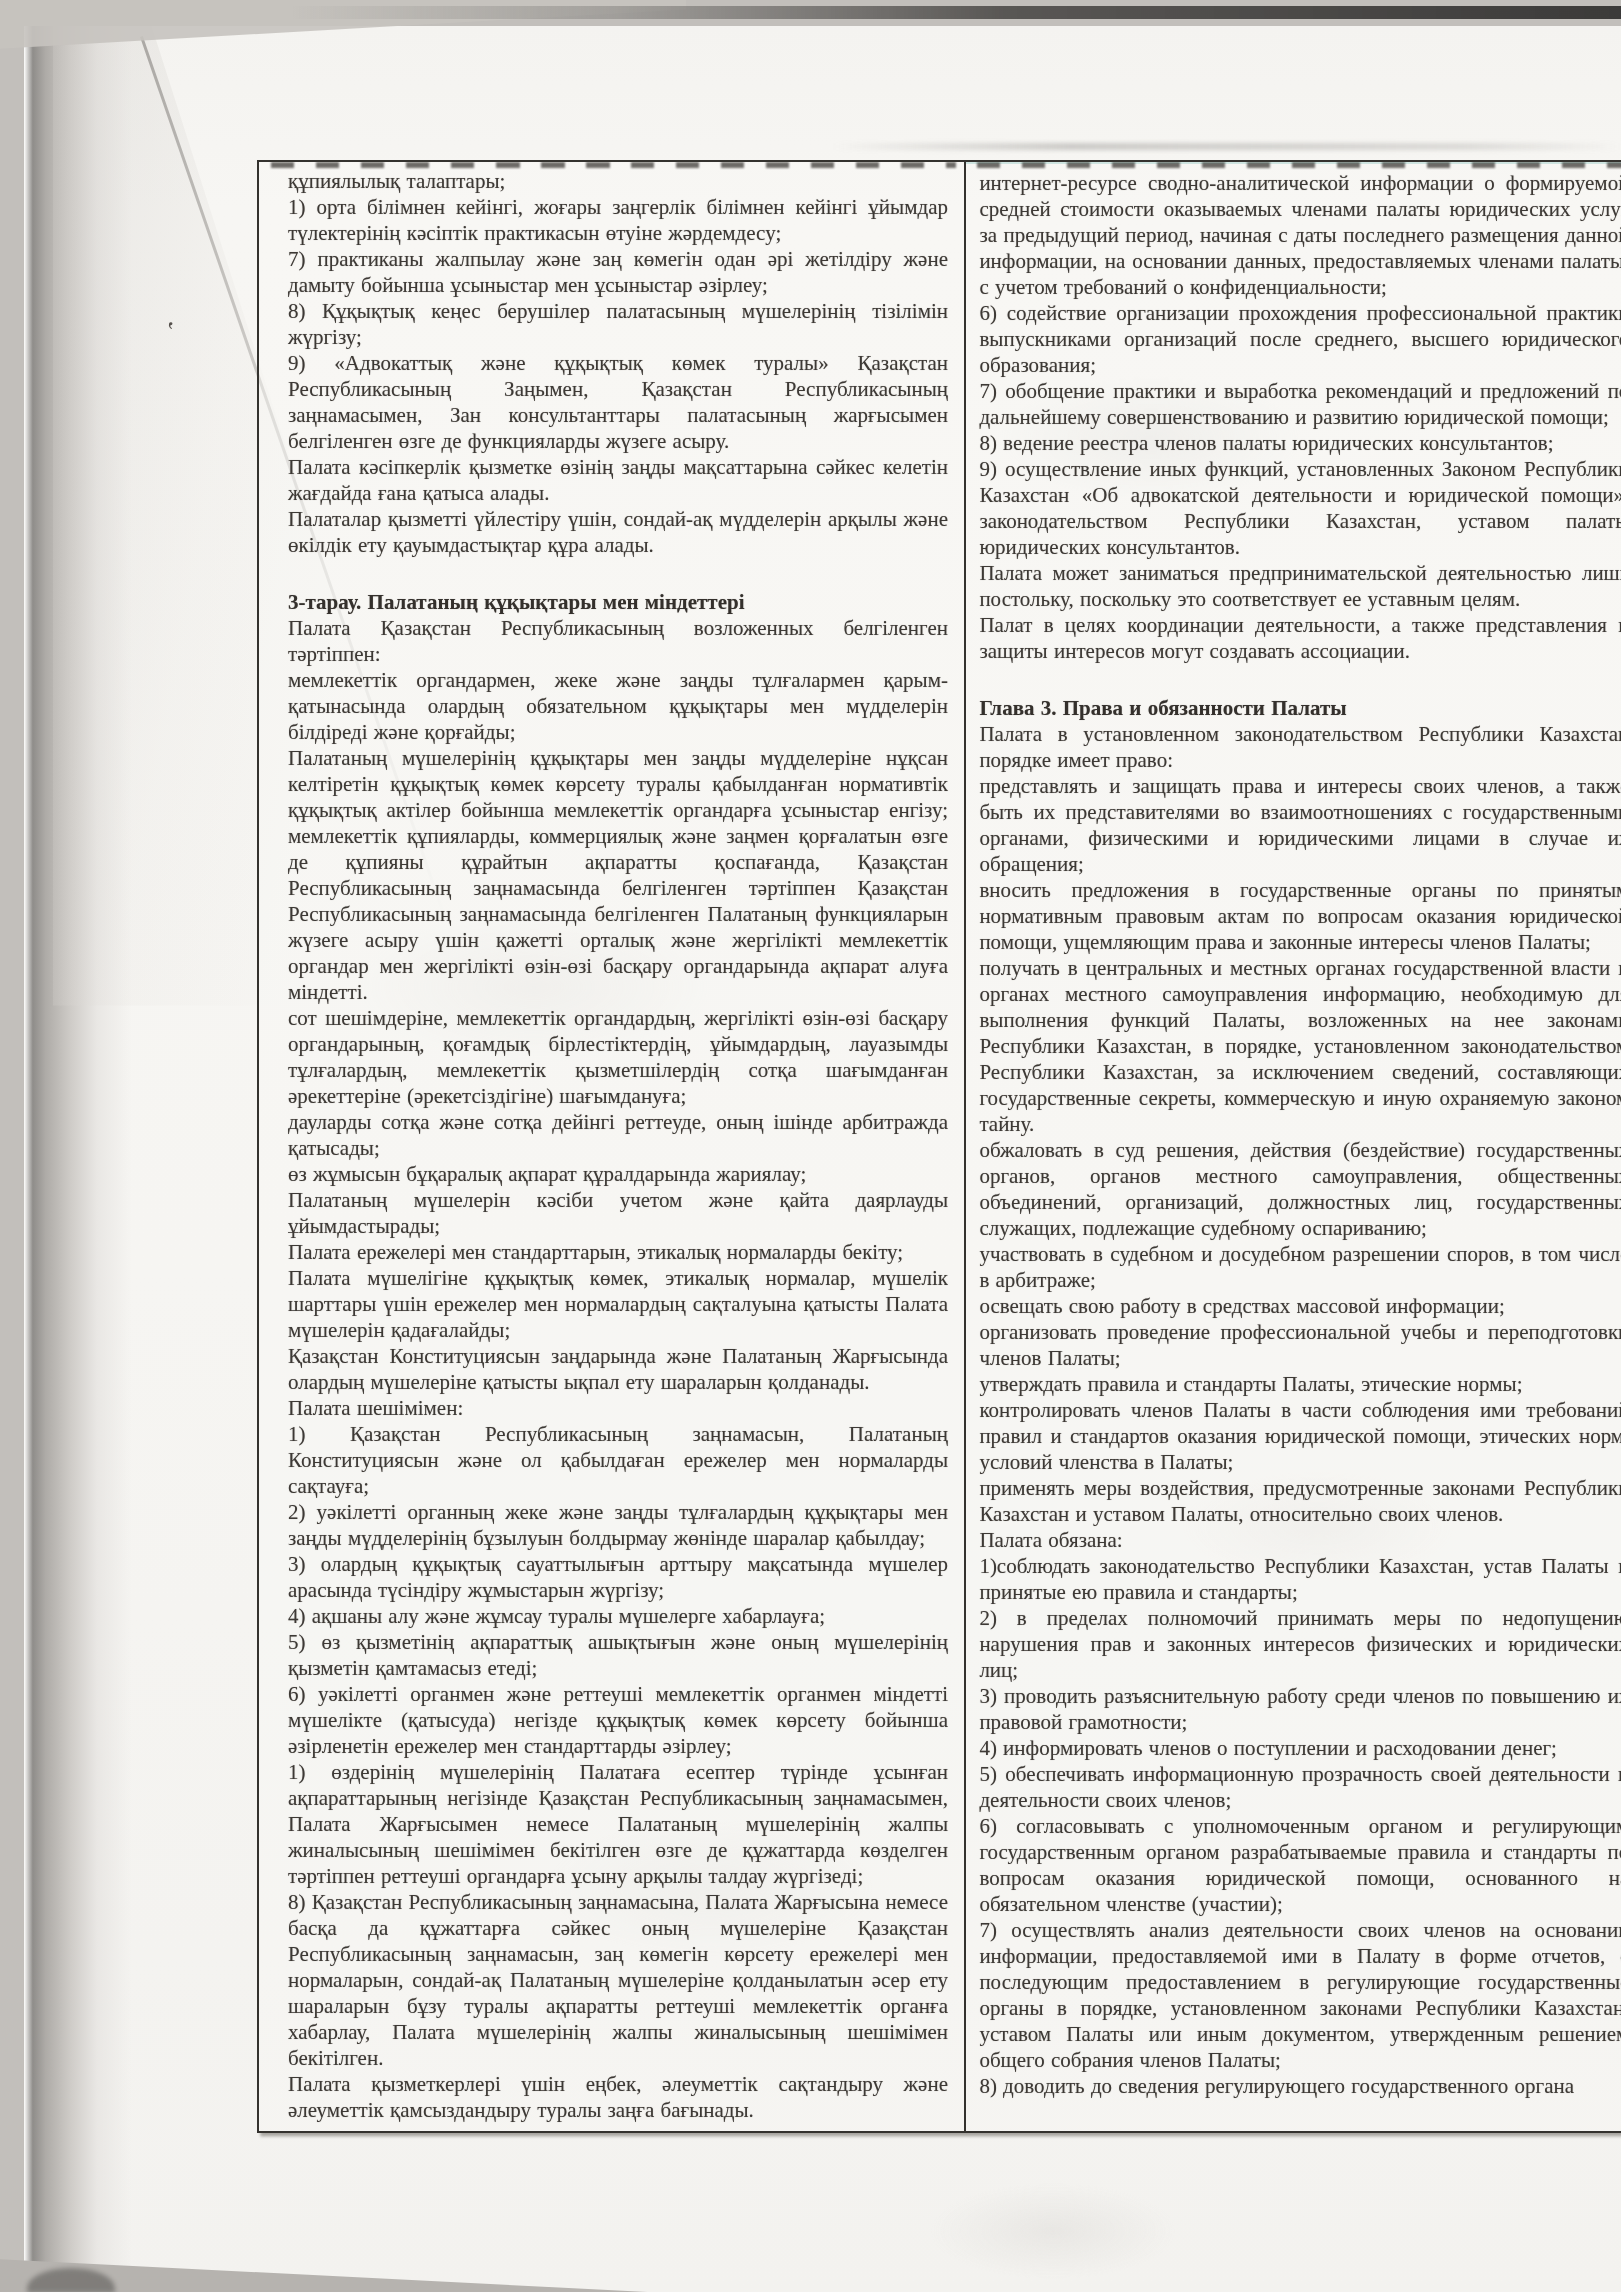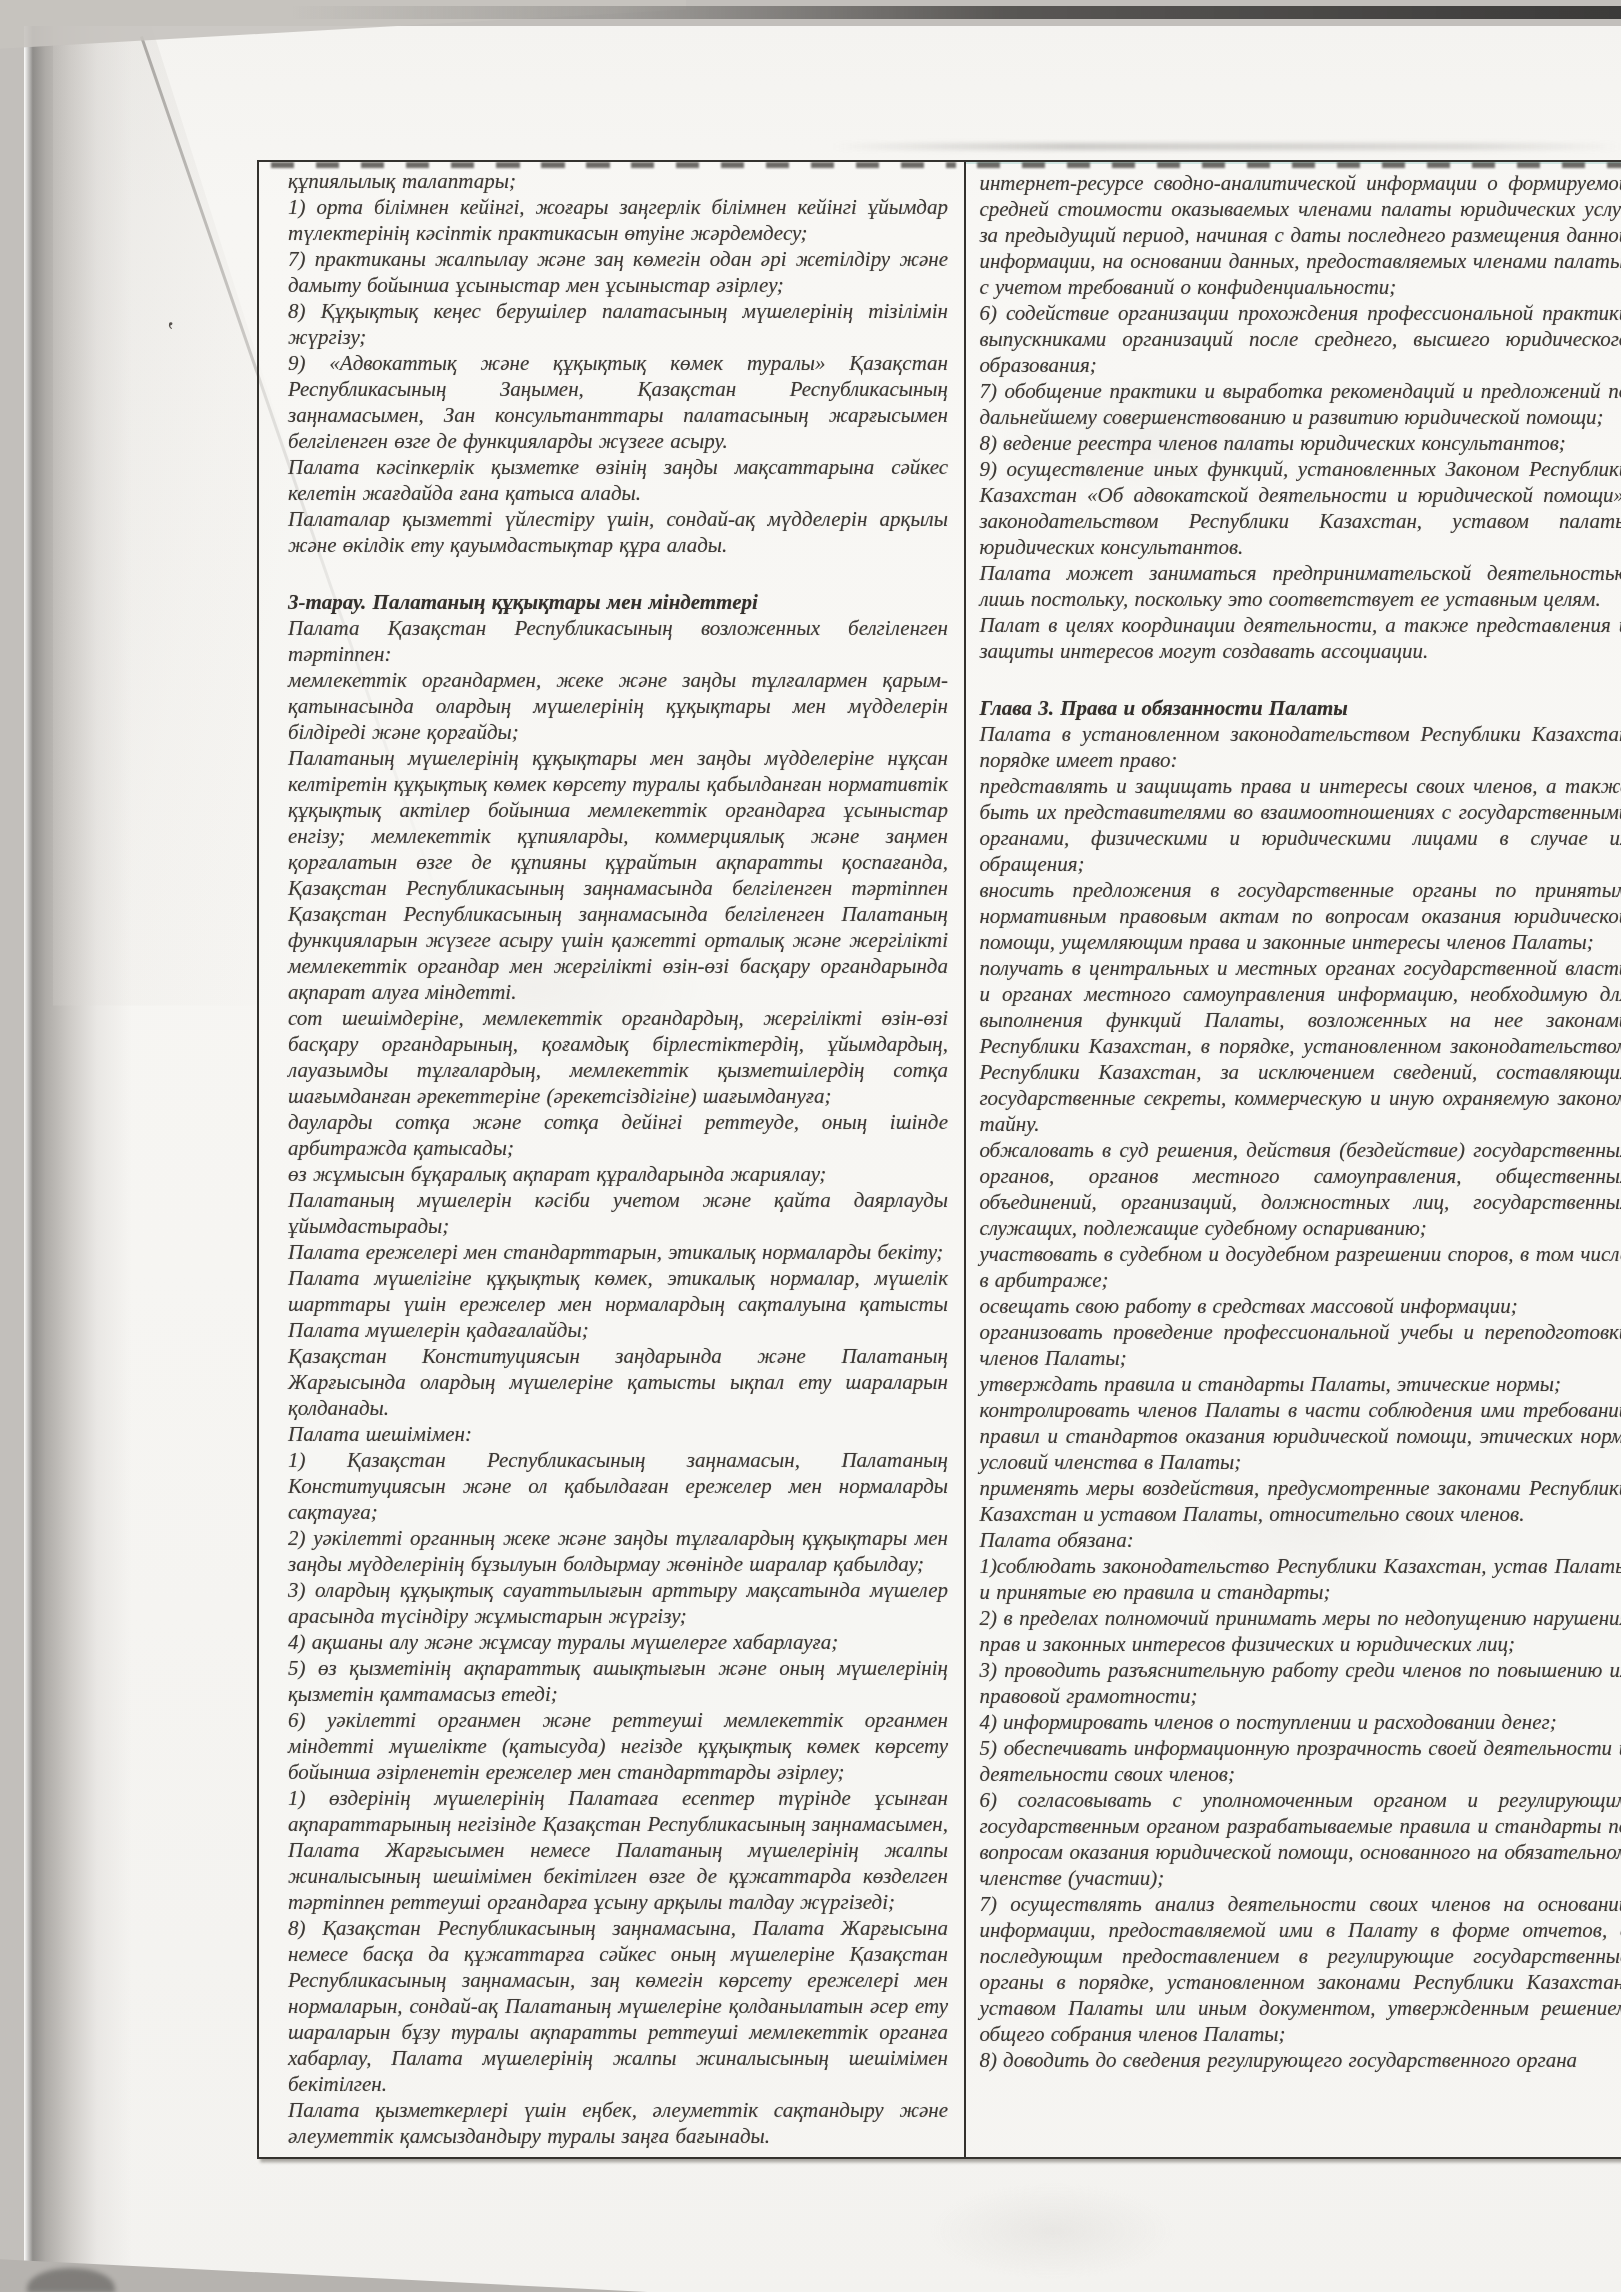--- a/index.html
+++ b/index.html
@@ -46,21 +46,21 @@
          border-collapse:collapse;table-layout:fixed;
          box-shadow:2.9px 3.9px 2.9px rgba(76,70,63,.45);}
   .doc-table td{border:2.9px solid #34322e;vertical-align:top;position:relative;overflow:hidden;
          background:rgba(250,249,246,.35);}
   td.kz{width:660px;padding:5.9px 15.7px 7.8px 29px;}
   td.ru{width:650px;padding:7.8px 11.8px 7.8px 13.7px;box-shadow:inset 0 2.9px 0 -1px rgba(130,195,188,.35);}
   
   .cutoff{position:absolute;top:0;left:11.8px;right:7.8px;height:5.9px;filter:blur(1px);opacity:.8;
          background:repeating-linear-gradient(90deg,rgba(45,42,38,.85) 0 23.5px,rgba(45,42,38,0) 23.5px 45px);}
   .col p{margin:0;text-align:justify;font-size:21px;line-height:26px;color:#3d3935;
-         text-shadow:0 0 1px rgba(62,57,52,.4);word-spacing:1px;font-style:italic;}
+         text-shadow:0 0 1px rgba(62,57,52,.4);word-spacing:1px;}
   .col p.bold{font-weight:bold;color:#34302c;margin-top:31px;}
 </style>
 </head>
 <body>
 
 <div class="stage">
   <div class="paper">
     <div class="left-band"></div>
     <div class="fold-shade"></div>
     <div class="fold-line"></div>
@@ -80,21 +80,21 @@
         <div class="col">
               <p>құпиялылық талаптары;</p>
               <p>1) орта білімнен кейінгі, жоғары заңгерлік білімнен кейінгі ұйымдар түлектерінің кәсіптік практикасын өтуіне жәрдемдесу;</p>
               <p>7) практиканы жалпылау және заң көмегін одан әрі жетілдіру және дамыту бойынша ұсыныстар мен ұсыныстар әзірлеу;</p>
               <p>8) Құқықтық кеңес берушілер палатасының мүшелерінің тізілімін жүргізу;</p>
               <p>9) «Адвокаттық және құқықтық көмек туралы» Қазақстан Республикасының Заңымен, Қазақстан Республикасының заңнамасымен, Зан консультанттары палатасының жарғысымен белгіленген өзге де функцияларды жүзеге асыру.</p>
               <p>Палата кәсіпкерлік қызметке өзінің заңды мақсаттарына сәйкес келетін жағдайда ғана қатыса алады.</p>
               <p>Палаталар қызметті үйлестіру үшін, сондай-ақ мүдделерін арқылы және өкілдік ету қауымдастықтар құра алады.</p>
               <p class="bold">3-тарау. Палатаның құқықтары мен міндеттері</p>
               <p>Палата Қазақстан Республикасының возложенных белгіленген тәртіппен:</p>
-              <p>мемлекеттік органдармен, жеке және заңды тұлғалармен қарым-қатынасында олардың мүшелерінің құқықтары мен мүдделерін білдіреді және қорғайды;</p>
+              <p>мемлекеттік органдармен, жеке және заңды тұлғалармен қарым-қатынасында олардың обязательном құқықтары мен мүдделерін білдіреді және қорғайды;</p>
               <p>Палатаның мүшелерінің құқықтары мен заңды мүдделеріне нұқсан келтіретін құқықтық көмек көрсету туралы қабылданған нормативтік құқықтық актілер бойынша мемлекеттік органдарға ұсыныстар енгізу; мемлекеттік құпияларды, коммерциялық және заңмен қорғалатын өзге де құпияны құрайтын ақпаратты қоспағанда, Қазақстан Республикасының заңнамасында белгіленген тәртіппен Қазақстан Республикасының заңнамасында белгіленген Палатаның функцияларын жүзеге асыру үшін қажетті орталық және жергілікті мемлекеттік органдар мен жергілікті өзін-өзі басқару органдарында ақпарат алуға міндетті.</p>
               <p>сот шешімдеріне, мемлекеттік органдардың, жергілікті өзін-өзі басқару органдарының, қоғамдық бірлестіктердің, ұйымдардың, лауазымды тұлғалардың, мемлекеттік қызметшілердің сотқа шағымданған әрекеттеріне (әрекетсіздігіне) шағымдануға;</p>
               <p>дауларды сотқа және сотқа дейінгі реттеуде, оның ішінде арбитражда қатысады;</p>
               <p>өз жұмысын бұқаралық ақпарат құралдарында жариялау;</p>
               <p>Палатаның мүшелерін кәсіби учетом және қайта даярлауды ұйымдастырады;</p>
               <p>Палата ережелері мен стандарттарын, этикалық нормаларды бекіту;</p>
               <p>Палата мүшелігіне құқықтық көмек, этикалық нормалар, мүшелік шарттары үшін ережелер мен нормалардың сақталуына қатысты Палата мүшелерін қадағалайды;</p>
               <p>Қазақстан Конституциясын заңдарында және Палатаның Жарғысында олардың мүшелеріне қатысты ықпал ету шараларын қолданады.</p>
               <p>Палата шешімімен:</p>
               <p>1) Қазақстан Республикасының заңнамасын, Палатаның Конституциясын және ол қабылдаған ережелер мен нормаларды сақтауға;</p>

